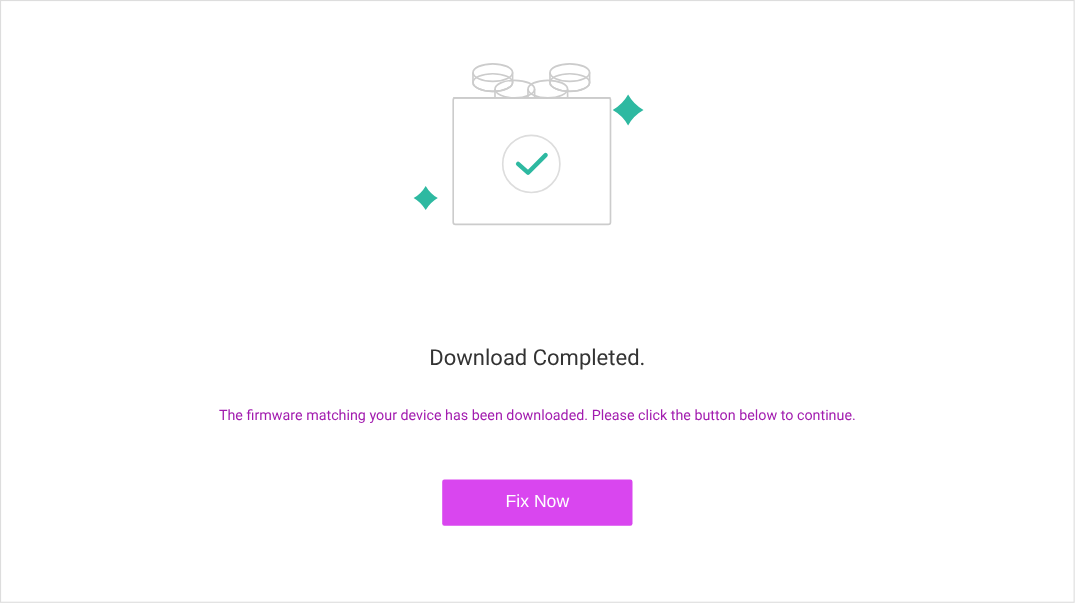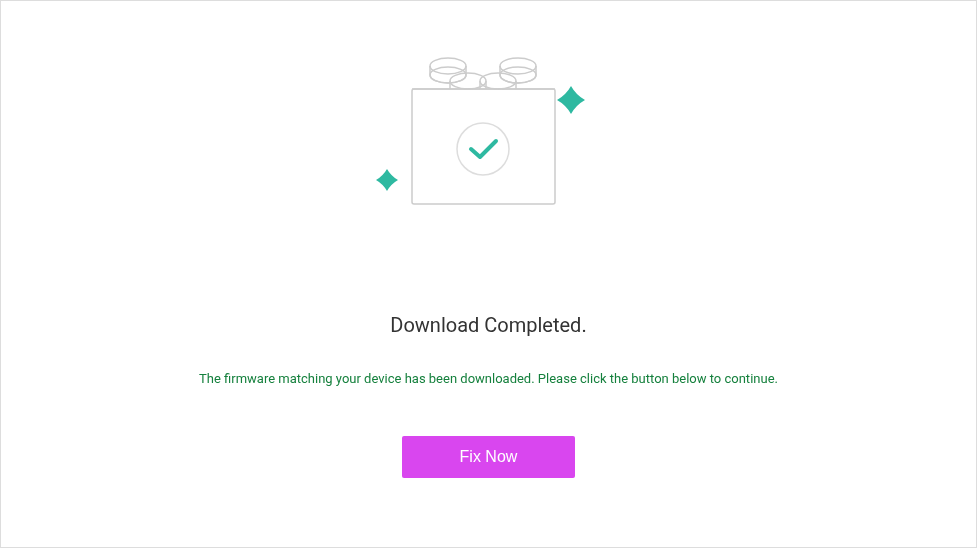--- a/index.html
+++ b/index.html
@@ -32,21 +32,21 @@
       margin-bottom: 50px;
     }
     .title {
       font-size: 20px;
       font-weight: 400;
       color: #333;
       margin-bottom: 12px;
     }
     .subtitle {
       font-size: 13px;
-      color: #15803d;
+      color: #a21caf;
       margin-bottom: 28px;
     }
     .fix-button {
       background: #d946ef;
       color: #fff;
       border: none;
       font-size: 16px;
       padding: 12px 58px;
       cursor: pointer;
       border-radius: 2px;

